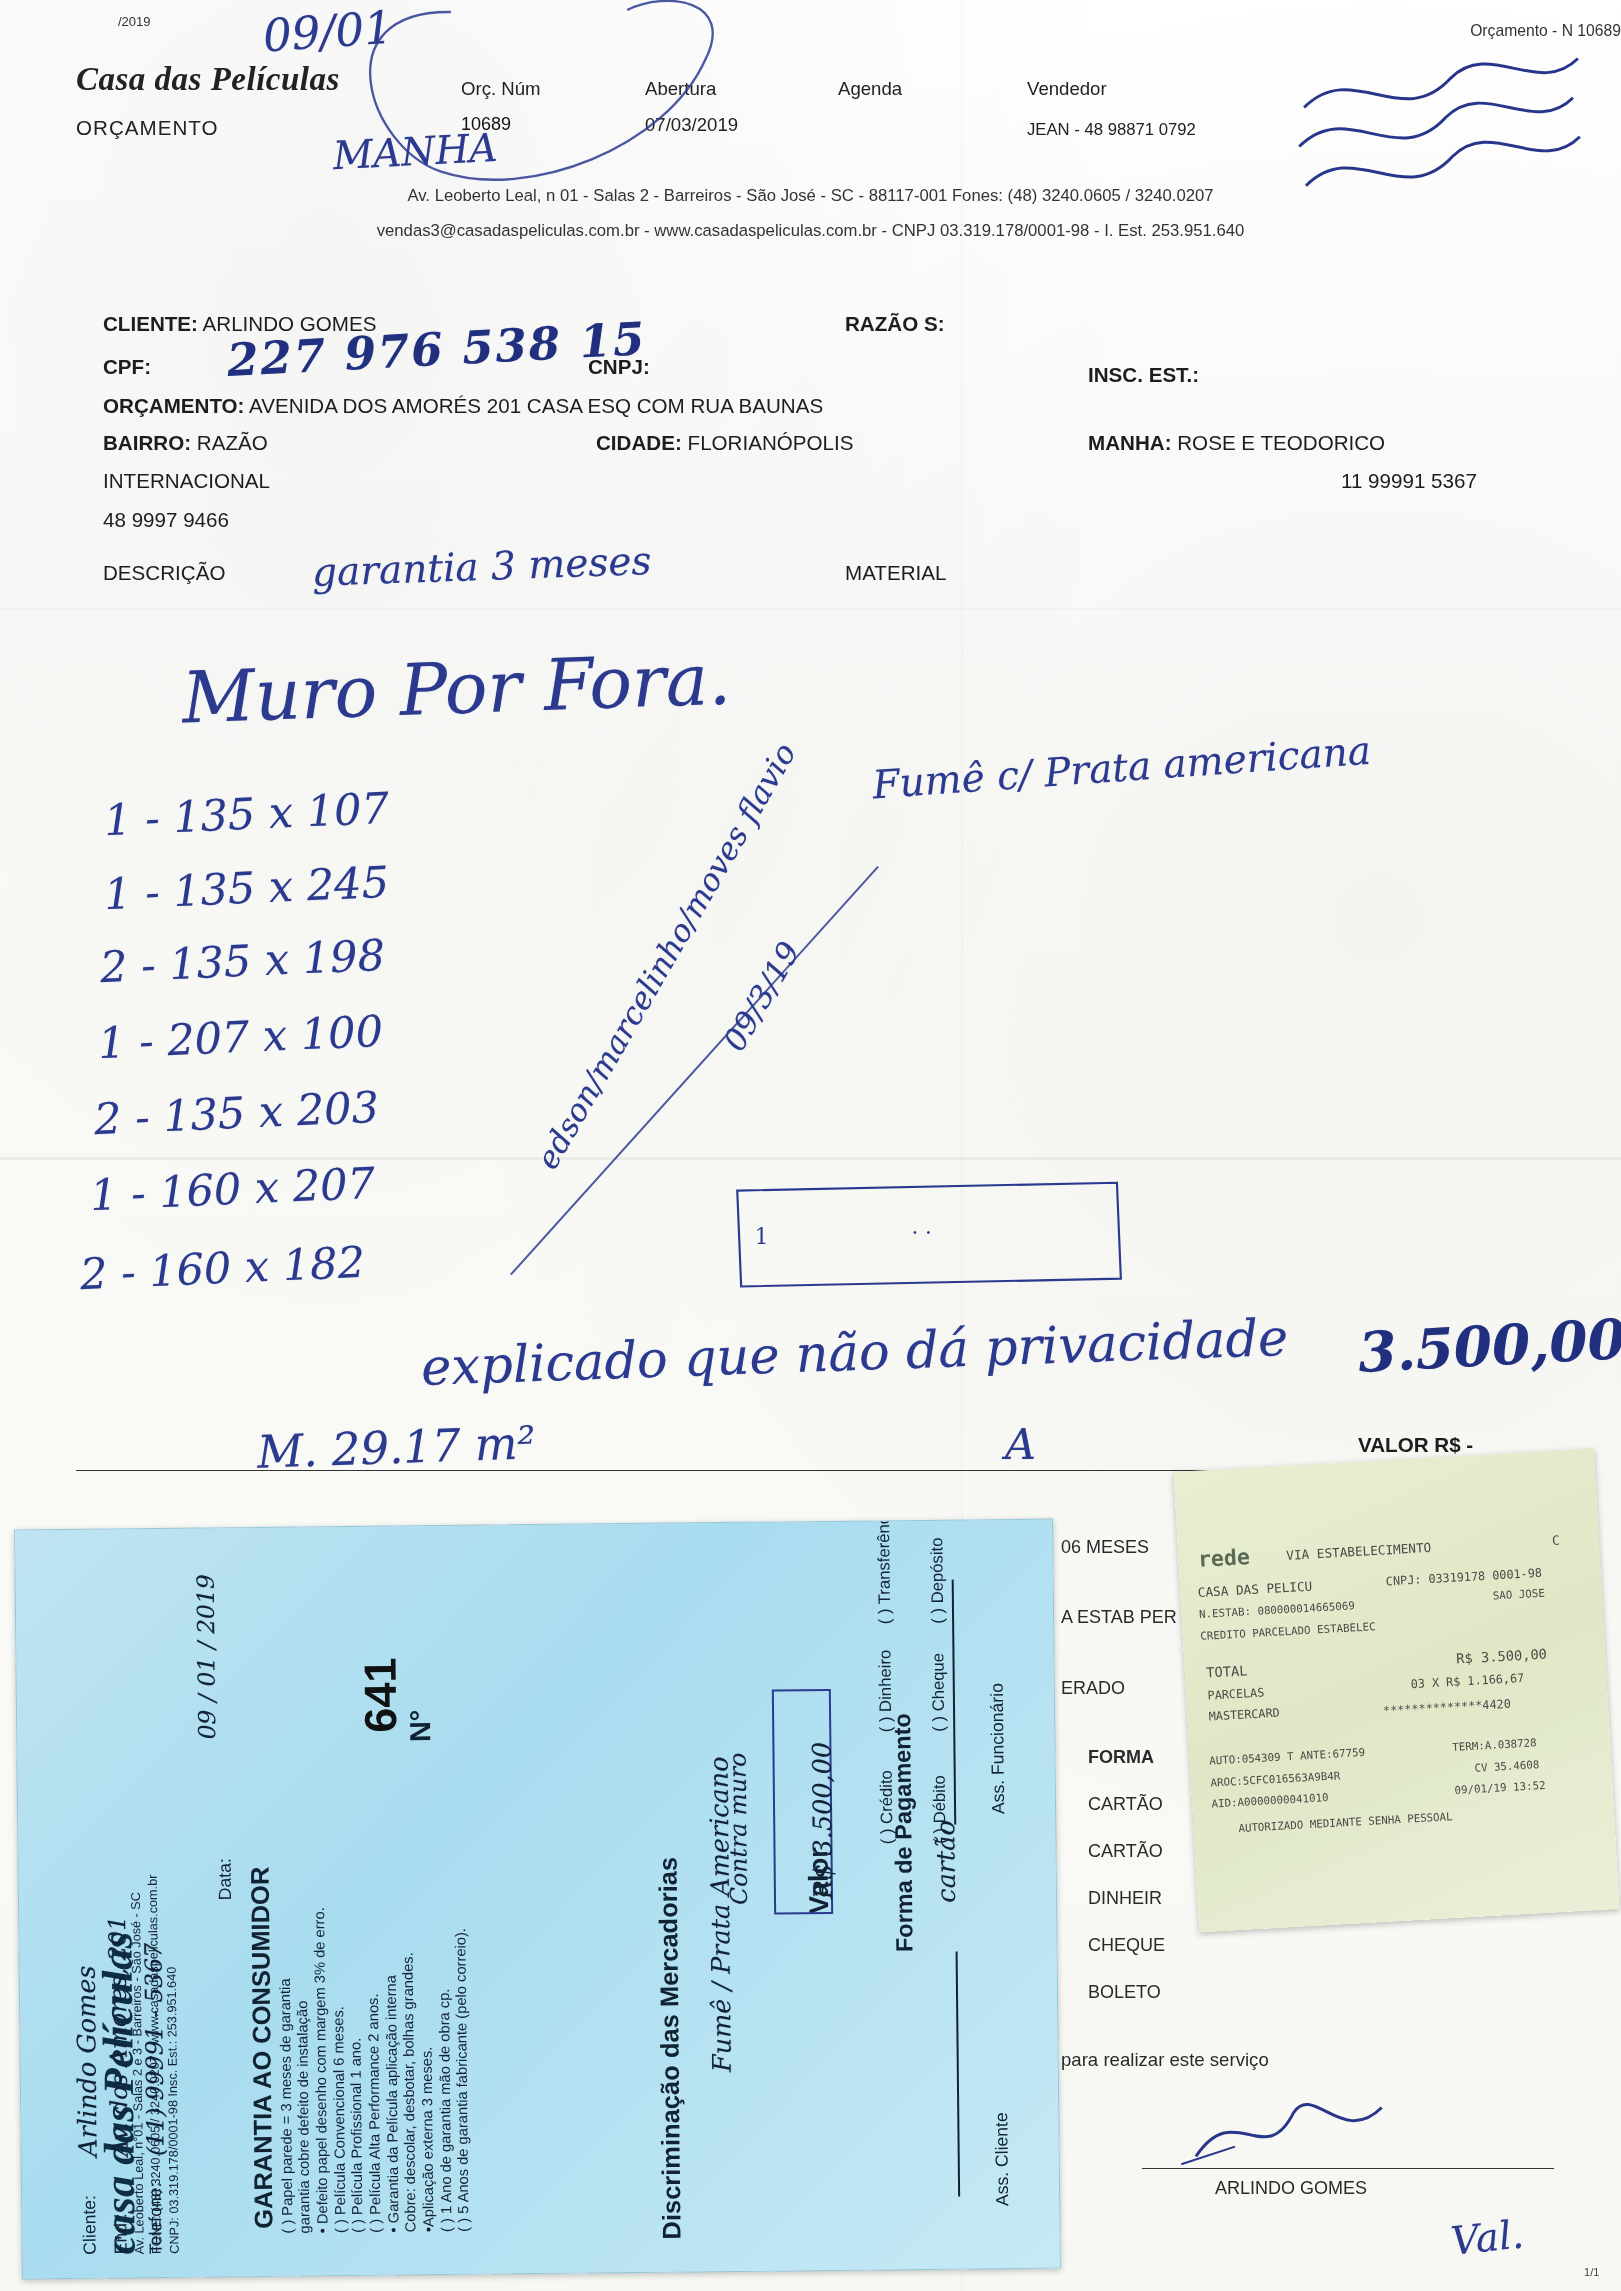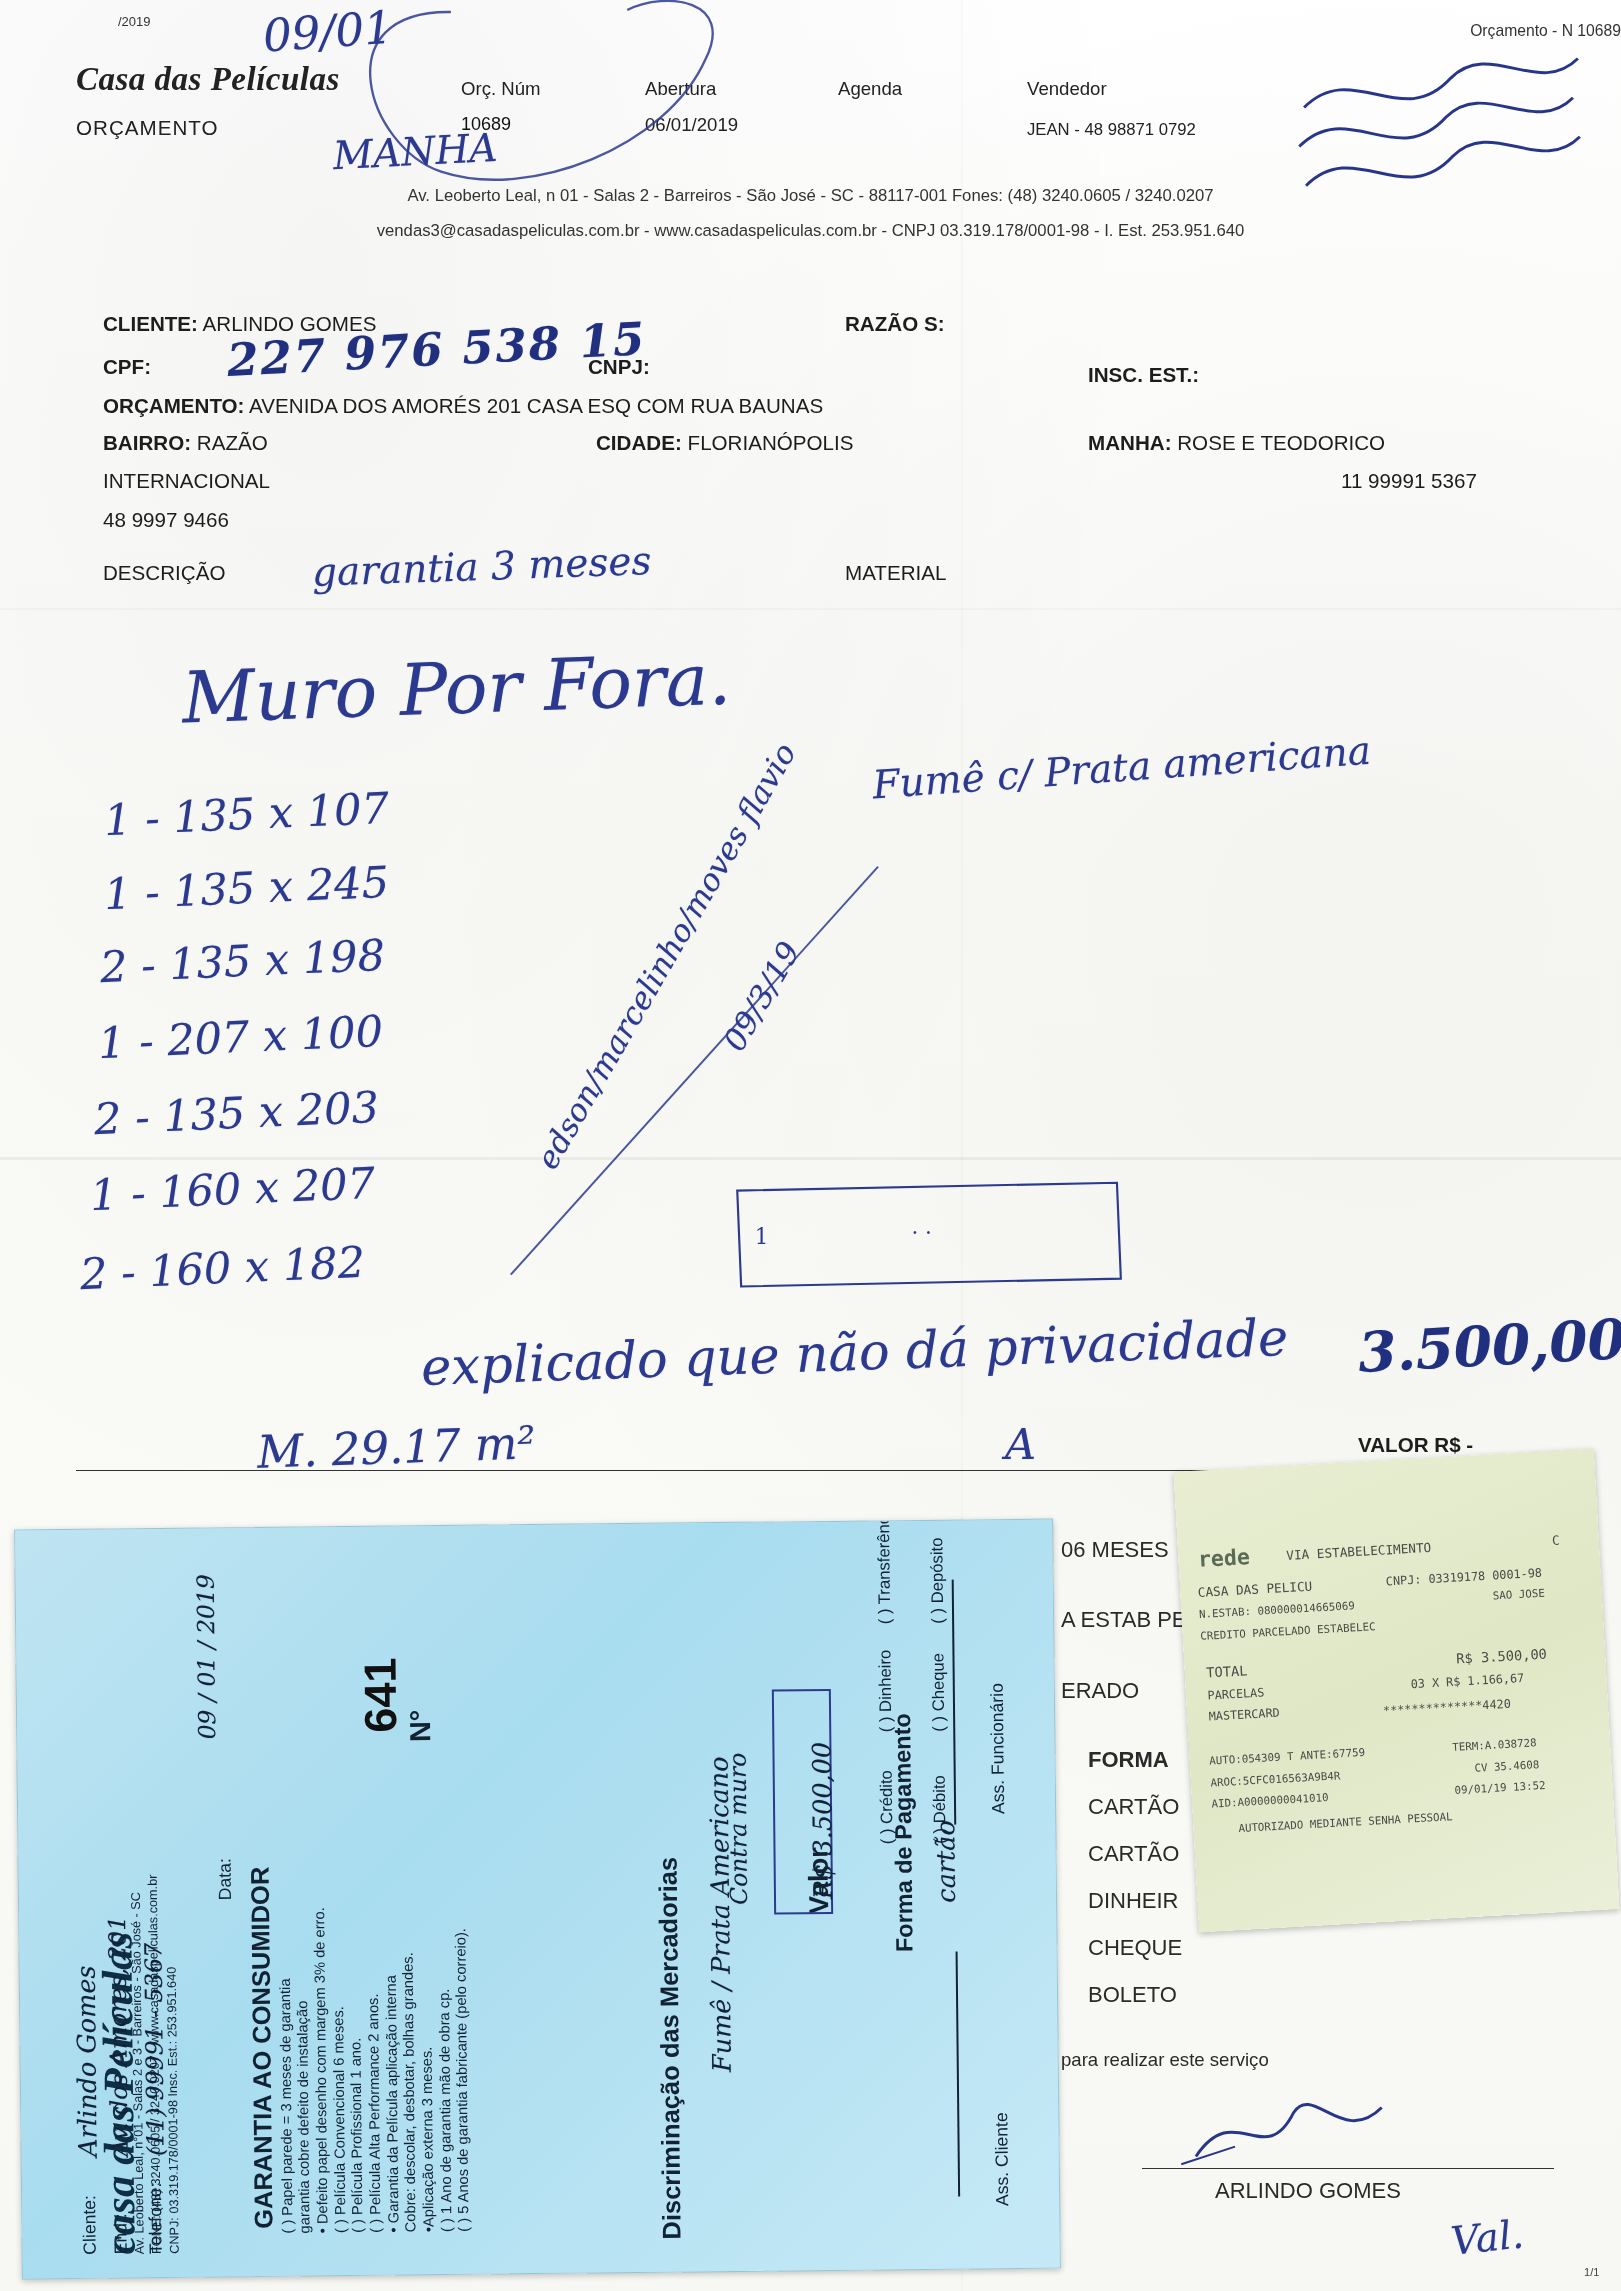--- a/index.html
+++ b/index.html
@@ -104,21 +104,21 @@
     background:linear-gradient(160deg,#e9eed2 0%, #dfe7c6 50%, #eaf0d8 100%);
     transform:rotate(-3.2deg);
     box-shadow:0 2px 5.9px rgba(0,0,0,0.25);
     overflow:hidden;
     font-family:"DejaVu Sans Mono", monospace;
     font-size:10.8px; color:#4a4a46;
   }
   .receipt div { position:absolute; white-space:nowrap; }
 
   
-  .form-right { position:absolute; font-size:22px; color:#2a2a2a; }
+  .form-right { position:absolute; font-size:18px; color:#2a2a2a; }
 
   .sig-line { position:absolute; height:1px; background:#333; }
   .pg { position:absolute; right:21.6px; bottom:13.7px; font-size:11px; color:#444;}
   .ht { position:absolute; left:76px; bottom:13.7px; font-size:14.7px; color:#555;}
 </style>
 </head>
 <body>
 
 <div class="paper-shade"></div>
 <div class="crease" style="left:0;top:1157px;width:1621px;height:2.9px;"></div>
@@ -128,21 +128,21 @@
 <div class="hdr-topline">/2019</div>
 <div class="hdr-center">Orçamento - N 10689</div>
 
 <div class="brand">Casa das Películas</div>
 <div class="brand-sub">ORÇAMENTO</div>
 
 <div class="hdr-col" style="left:461px;top:78px;">Orç. Núm</div>
 <div class="hdr-val" style="left:461px;top:114px;">10689</div>
 
 <div class="hdr-col" style="left:645px;top:78px;">Abertura</div>
-<div class="hdr-val-n" style="left:645px;top:114px;">06/01/2019</div>
+<div class="hdr-val-n" style="left:645px;top:114px;">07/03/2019</div>
 
 <div class="hdr-col" style="left:838px;top:78px;">Agenda</div>
 <div class="hdr-val-n" style="left:838px;top:114px;"></div>
 
 <div class="hdr-col" style="left:1027px;top:78px;">Vendedor</div>
 <div class="hdr-val-n" style="left:1027px;top:120px;font-size:16.7px;">JEAN - 48 98871 0792</div>
 
 <div class="addr" style="top:186px;">Av. Leoberto Leal, n 01 - Salas 2 - Barreiros - São José - SC - 88117-001 Fones: (48) 3240.0605 / 3240.0207</div>
 <div class="addr" style="top:221px;">vendas3@casadaspeliculas.com.br - www.casadaspeliculas.com.br - CNPJ 03.319.178/0001-98 - I. Est. 253.951.640</div>
 

